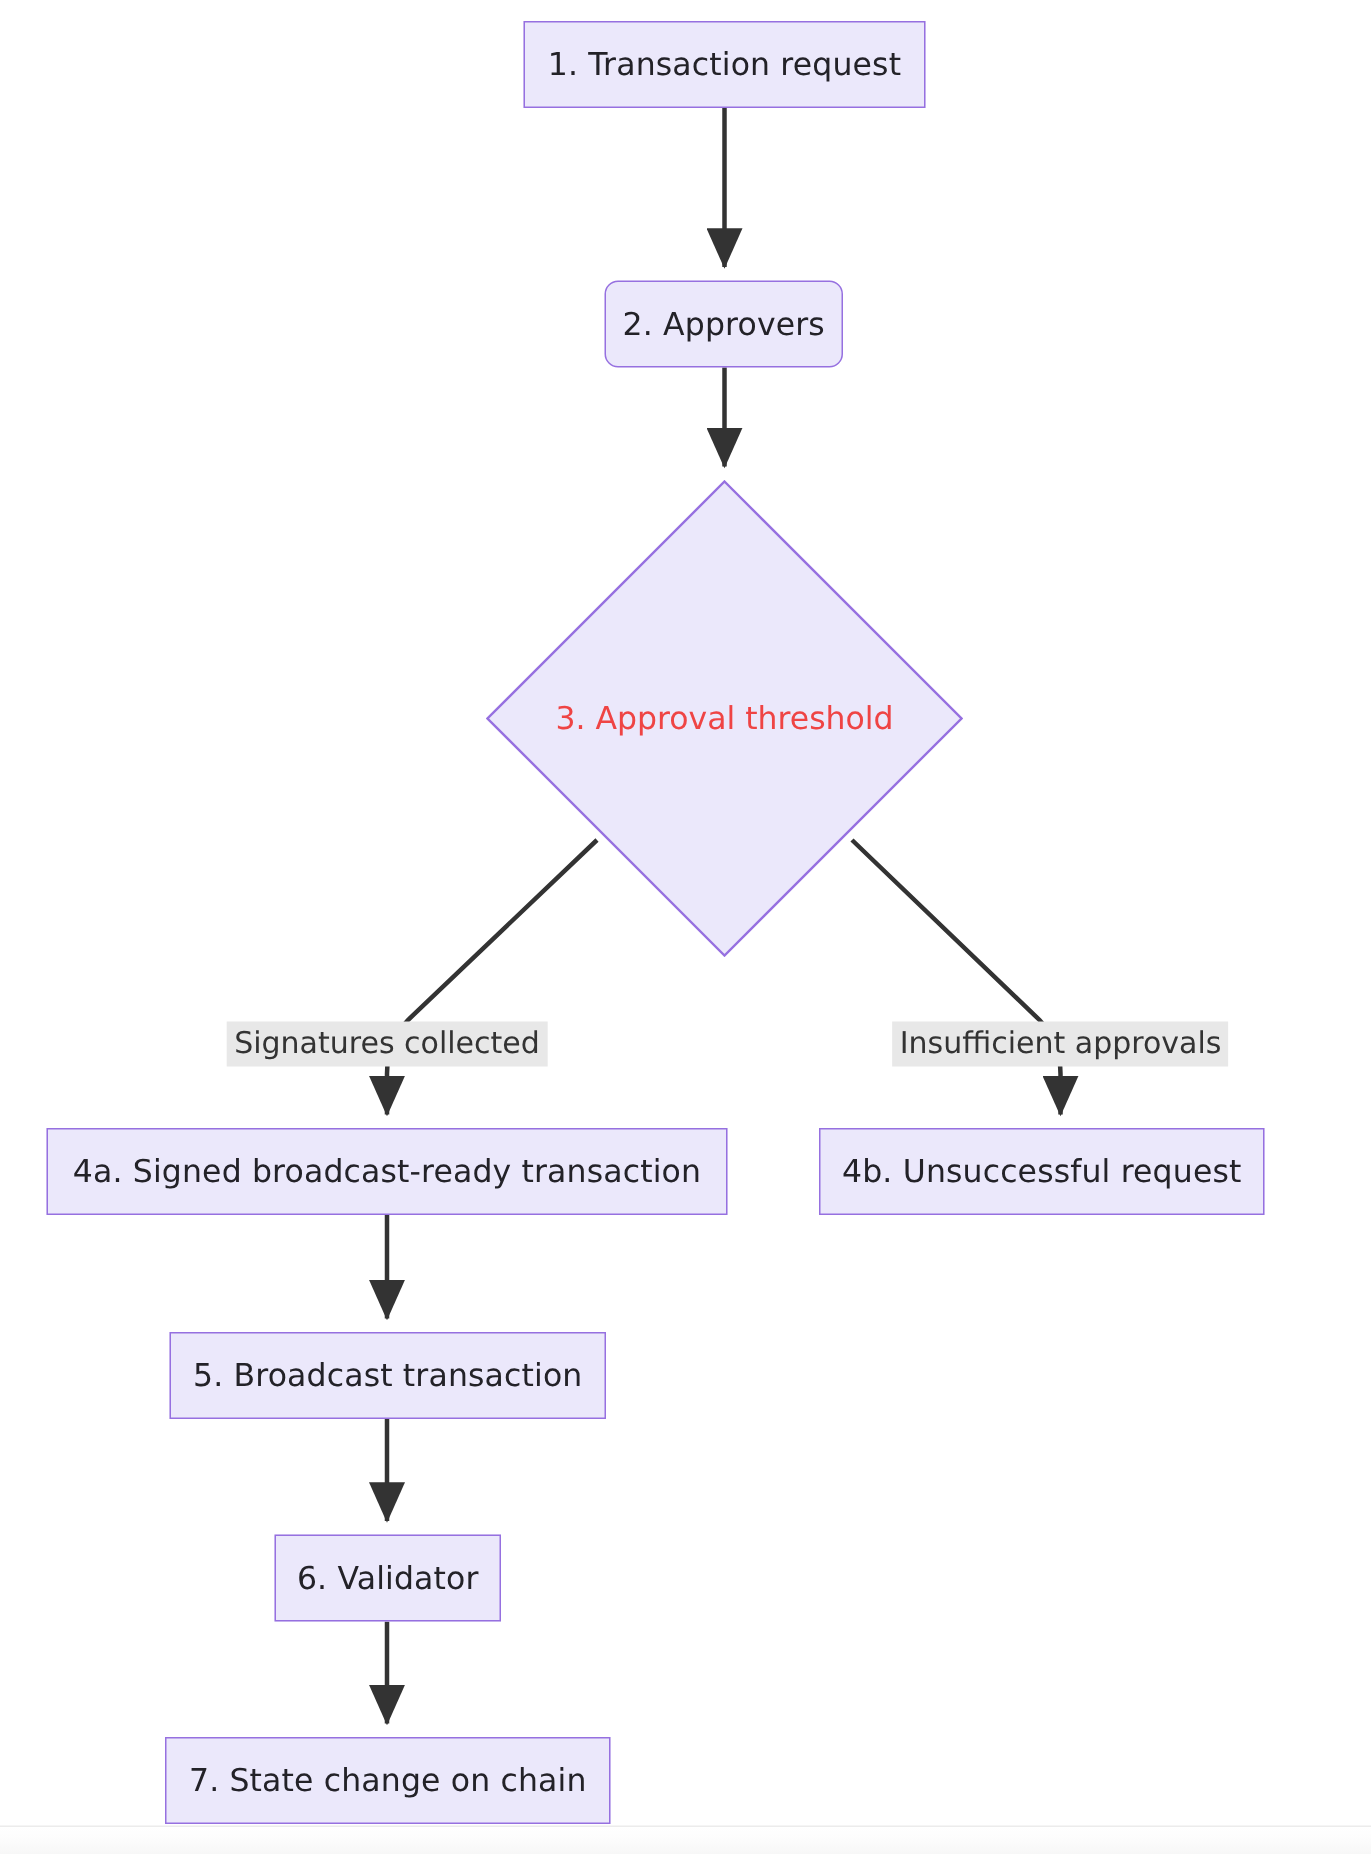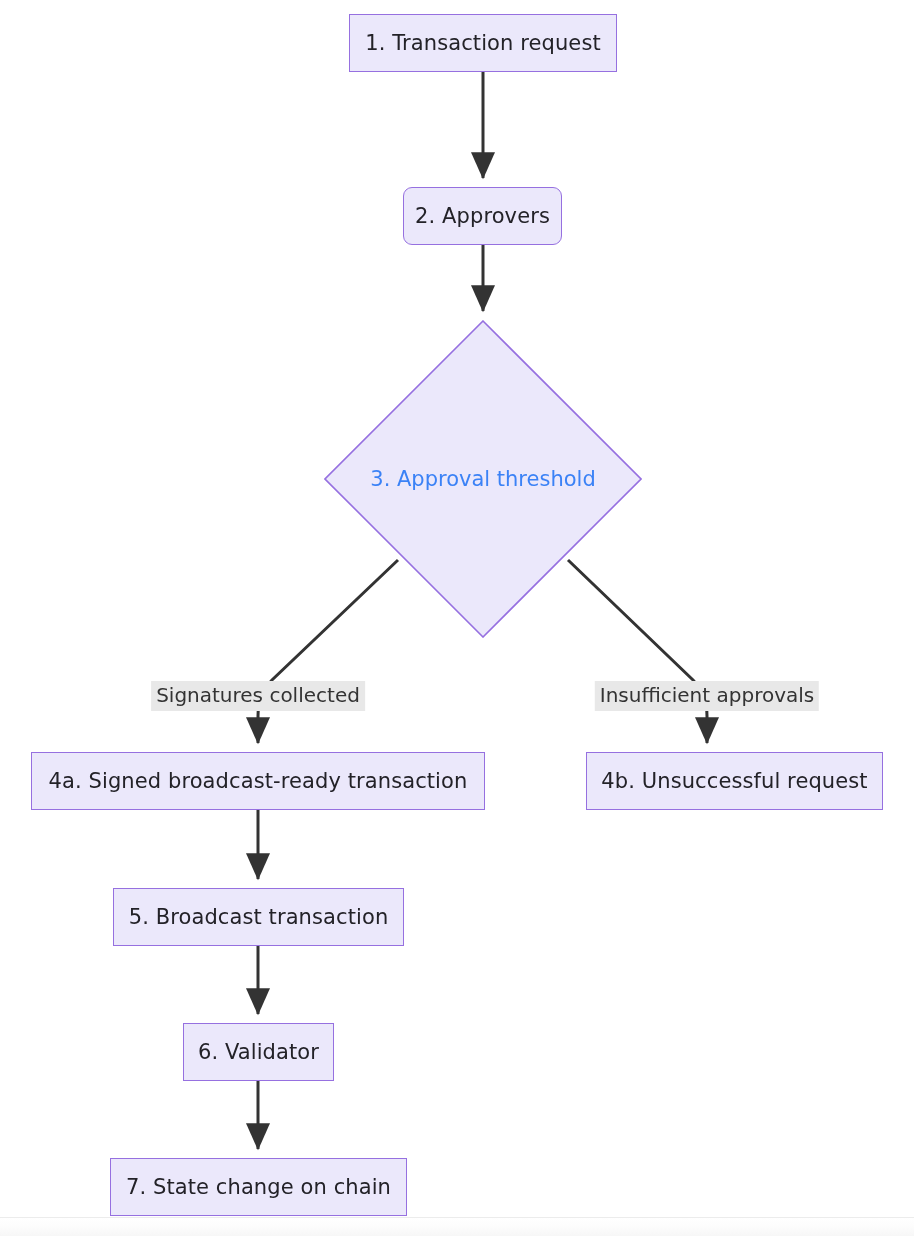--- a/index.html
+++ b/index.html
@@ -71,21 +71,21 @@
   .diamond-label {
     position: absolute;
     left: 0;
     top: 0;
     width: 100%;
     height: 100%;
     display: flex;
     align-items: center;
     justify-content: center;
     font-size: 21px;
-    color: #3b82f6;
+    color: #ef4444;
     white-space: nowrap;
   }
   .edge-label {
     position: absolute;
     background: #e8e8e8;
     color: #333333;
     font-size: 20px;
     line-height: 1.25;
     padding: 2px 5px 3px 5px;
     white-space: nowrap;
@@ -134,21 +134,21 @@
     </svg>
     <div class="diamond-label">
       <span>3. Approval threshold</span>
     </div>
   </div>
 
   <div class="node" style="left:31px; top:752px; width:454px; height:58px;justify-content:center;">
     <span>4a. Signed broadcast-ready transaction</span>
   </div>
 
-  <div class="node" style="left:586px; top:752px; width:297px; height:58px;">
+  <div class="node" style="left:546px; top:752px; width:297px; height:58px;">
     <span>4b. Unsuccessful request</span>
   </div>
 
   <div class="node" style="left:113px; top:888px; width:291px; height:58px;">
     <span>5. Broadcast transaction</span>
   </div>
 
   <div class="node" style="left:183px; top:1023px; width:151px; height:58px;">
     <span>6. Validator</span>
   </div>

